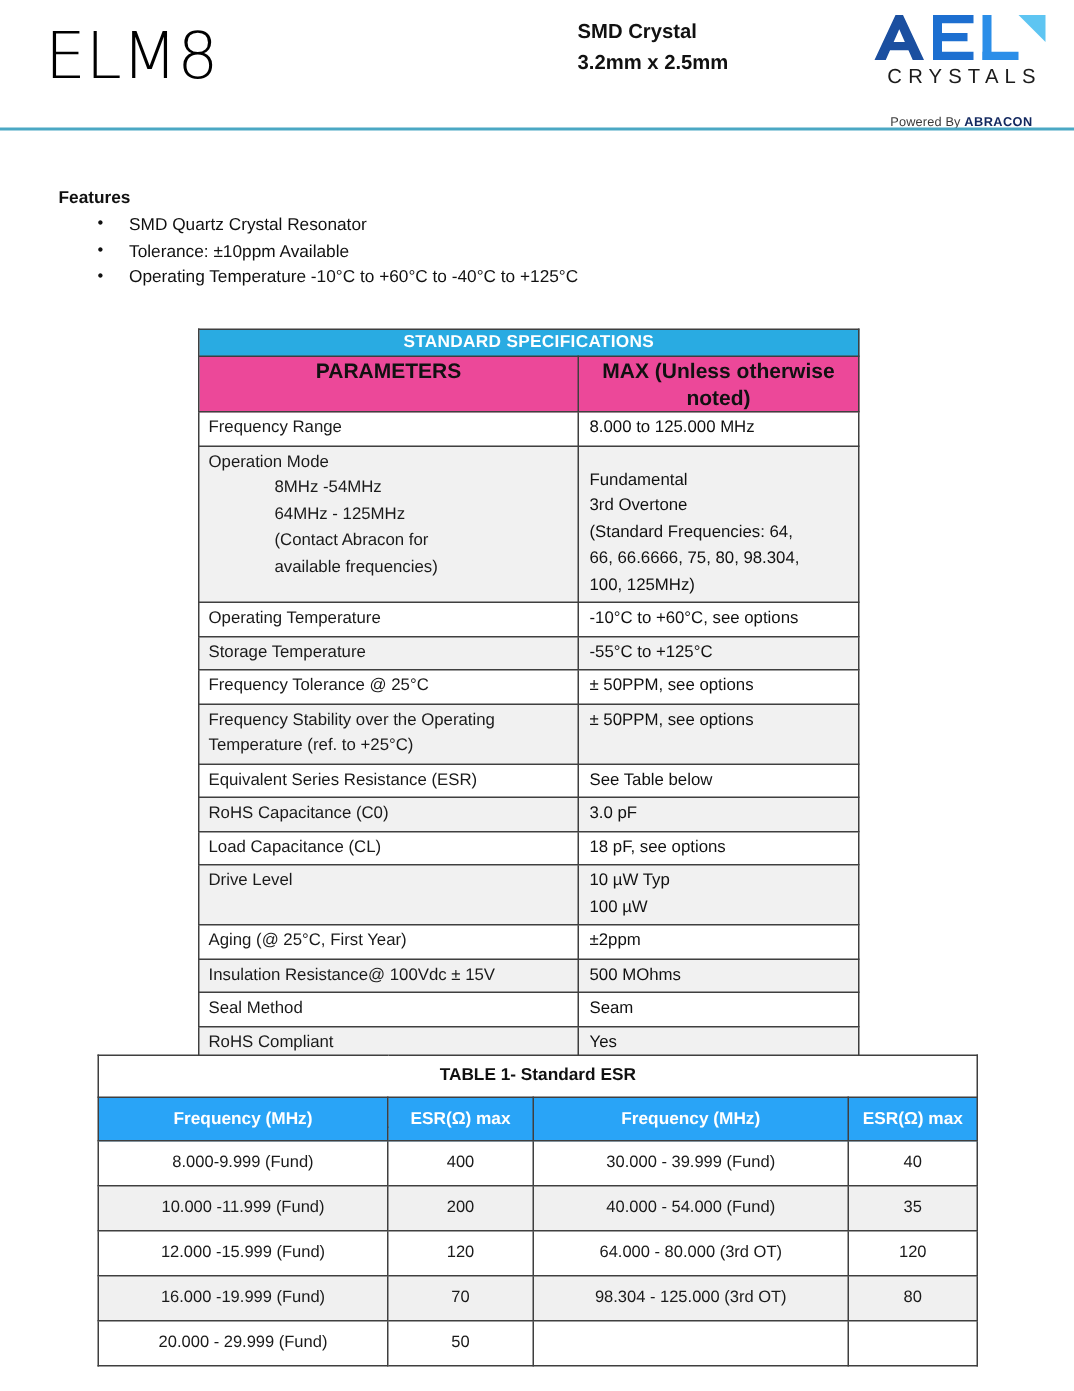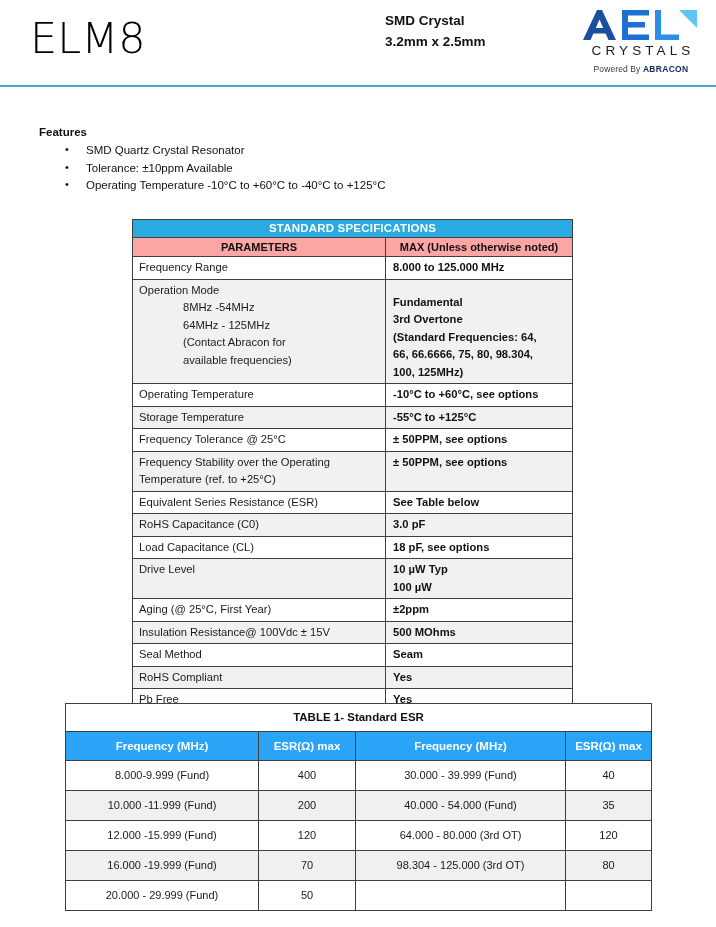--- a/index.html
+++ b/index.html
@@ -59,21 +59,21 @@
     letter-spacing: 4.1px;
     color: #1b1b1b;
     font-family: "Liberation Sans", sans-serif;
     margin-top: 1px;
     padding-left: 4px;
   }
   #logo-tagline {
     text-align: center;
     font-size: 8.5px;
     color: #3a3a3a;
-    margin-top: 6px;
+    margin-top: 18px;
     letter-spacing: 0.1px;
   }
   #logo-tagline b {
     color: #11275e;
     letter-spacing: 0.3px;
   }
 
   #header-rule {
     position: absolute;
     left: 0;
@@ -139,38 +139,38 @@
     color: #ffffff;
     font-size: 11.5px;
     font-weight: bold;
     text-align: center;
     letter-spacing: 0.2px;
     height: 17px;
     line-height: 17px;
     vertical-align: middle;
   }
   .spec-head {
-    background: #fca5a5;
-    font-size: 11px;
+    background: #ec4899;
+    font-size: 14px;
     font-weight: bold;
     text-align: center;
     height: 18px;
     line-height: 18px;
     vertical-align: middle;
     color: #111111;
   }
   .spec-param {
     font-size: 11.2px;
     color: #1a1a1a;
     padding: 2px 0 2px 6px !important;
     line-height: 17.5px;
   }
   .spec-value {
     font-size: 11.2px;
-    font-weight: bold;
+    font-weight: normal;
     color: #111111;
     padding: 2px 3px 2px 7px !important;
     line-height: 17.5px;
     margin-top: 17px;
   }
   tr.shade td { background: #f1f1f1; }
   tr.plain td { background: #ffffff; }
   .sub-indent { padding-left: 44px; display: block; }
   .spec-value-pad { padding-top: 14px !important; }
 

